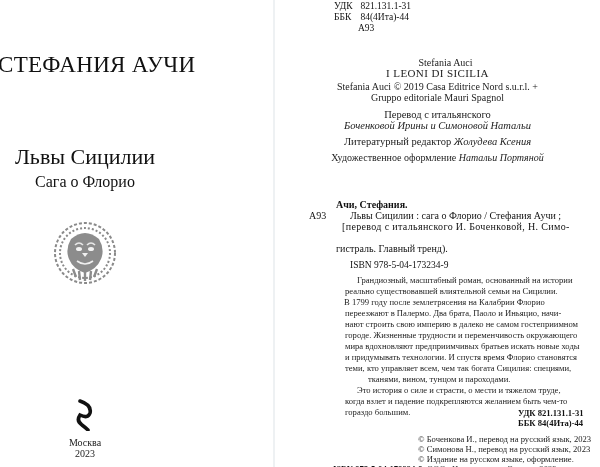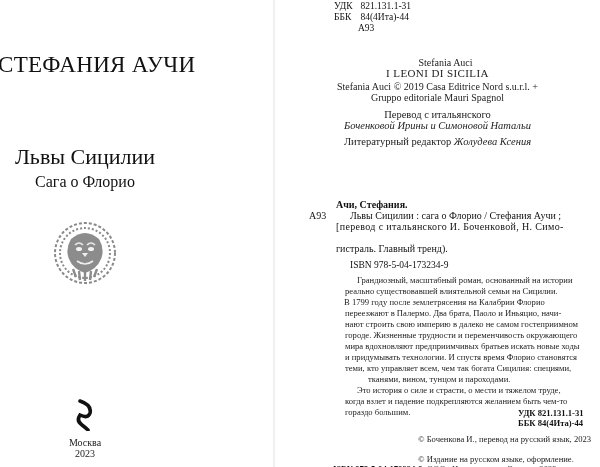--- a/index.html
+++ b/index.html
@@ -58,21 +58,21 @@
   .trans-head { top: 109px; font-size: 10.5px; }
   .trans-names { top: 120px; font-style: italic; font-size: 10.5px; }
   .editor { top: 136px; font-size: 10.5px; }
   .editor i, .design i { font-style: italic; }
   .design { top: 152px; font-size: 10px; }
 
   .biblio { font-size: 10px; line-height: 11.5px; color: #111; }
   .bib-author { left: 61px; top: 199px; font-weight: bold; }
   .bib-a93 { left: 34px; top: 210px; }
   .bib-line1 { left: 75px; top: 210px; }
-  .bib-line2 { left: 61px; top: 221px; letter-spacing: 0.35px; }
+  .bib-line2 { left: 67px; top: 221px; letter-spacing: 0.35px; }
   .bib-line3 { left: 61px; top: 232px; }
   .bib-line4 { left: 61px; top: 243px; }
   .bib-isbn { left: 75px; top: 260px; font-size: 9.5px; }
 
   .annot { font-size: 8.6px; line-height: 11px; color: #222; }
   .an1 { left: 82px; top: 275px; }
   .an2 { left: 70px; top: 286px; }
   .an3 { left: 69px; top: 297px; }
   .an4 { left: 70px; top: 308px; }
   .an5 { left: 70px; top: 319px; }
@@ -146,20 +146,24 @@
   <div class="abs center-block orig-title">I LEONI DI SICILIA</div>
   <div class="abs center-block orig-copy1">Stefania Auci © 2019 Casa Editrice Nord s.u.r.l. +</div>
   <div class="abs center-block orig-copy2">Gruppo editoriale Mauri Spagnol</div>
 
   <div class="abs center-block trans-head">Перевод с итальянского</div>
   <div class="abs center-block trans-names">Боченковой Ирины и Симоновой Натальи</div>
   <div class="abs center-block editor">
     <span>Литературный редактор</span>
     <i>Жолудева Ксения</i>
   </div>
+  <div class="abs center-block design">
+    <span>Художественное оформление</span>
+    <i>Натальи Портяной</i>
+  </div>
 
   <div class="abs biblio bib-author">Ачи, Стефания.</div>
   <div class="abs biblio bib-a93">А93</div>
   <div class="abs biblio bib-line1">Львы Сицилии : сага о Флорио / Стефания Аучи ;</div>
   <div class="abs biblio bib-line2">[перевод с итальянского И. Боченковой, Н. Симо-</div>
   <div class="abs biblio bib-line4">гистраль. Главный тренд).</div>
   <div class="abs biblio bib-isbn">ISBN 978-5-04-173234-9</div>
 
   <div class="abs annot an1">Грандиозный, масштабный роман, основанный на истории</div>
   <div class="abs annot an2">реально существовавшей влиятельной семьи на Сицилии.</div>
@@ -172,16 +176,17 @@
   <div class="abs annot an9">теми, кто управляет всем, чем так богата Сицилия: специями,</div>
   <div class="abs annot an10">тканями, вином, тунцом и пароходами.</div>
   <div class="abs annot an11">Это история о силе и страсти, о мести и тяжелом труде,</div>
   <div class="abs annot an12">когда взлет и падение подкрепляются желанием быть чем-то</div>
   <div class="abs annot an13">гораздо большим.</div>
 
   <div class="abs bot-codes bot-udk">УДК 821.131.1-31</div>
   <div class="abs bot-codes bot-bbk">ББК 84(4Ита)-44</div>
 
   <div class="abs copyr cp1">© Боченкова И., перевод на русский язык, 2023</div>
+  <div class="abs copyr cp2">© Симонова Н., перевод на русский язык, 2023</div>
   <div class="abs copyr cp3">© Издание на русском языке, оформление.</div>
   <div class="abs copyr cp4">ООО «Издательство «Эксмо», 2023</div>
   <div class="abs isbn-bottom">ISBN 978-5-04-173234-9</div>
 </div>
 
 </body></html>

